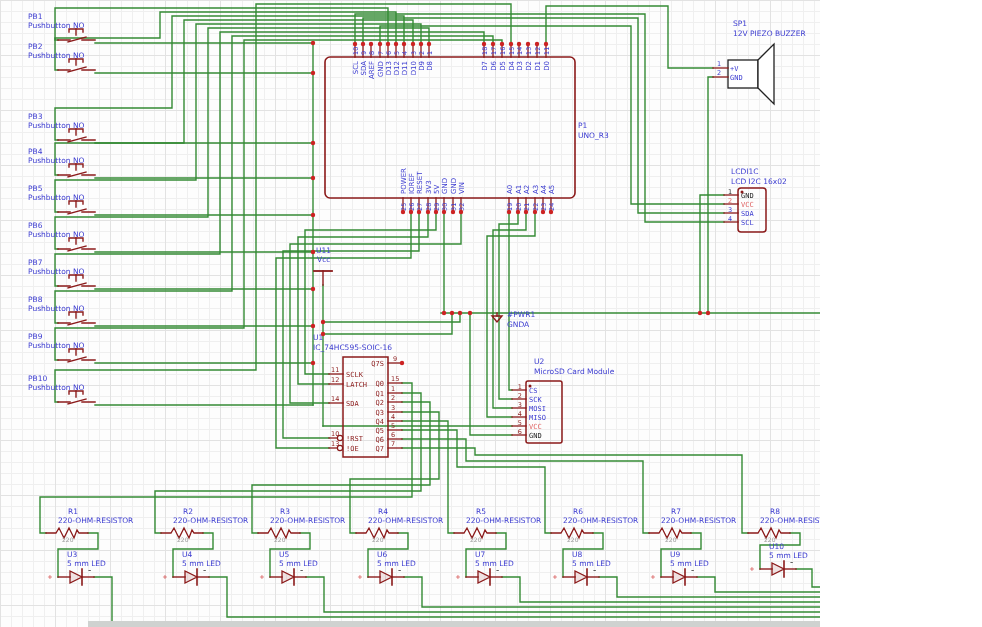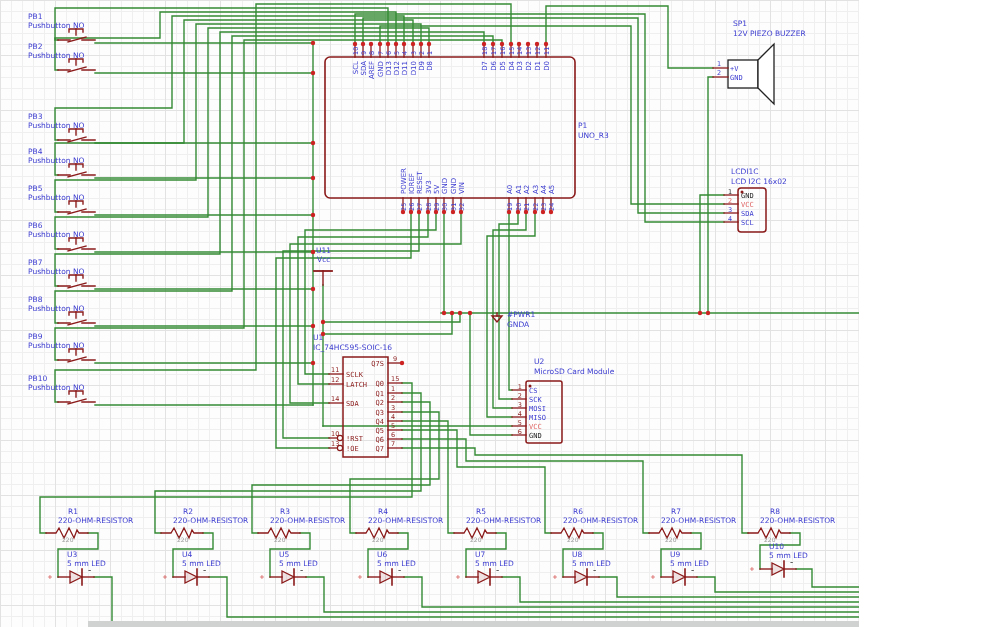--- a/index.html
+++ b/index.html
@@ -6,21 +6,20 @@
   #sheet{
     position:relative;width:820px;height:627px;overflow:hidden;
     font-family:"DejaVu Sans","Liberation Sans",sans-serif;
     background-color:#fdfdfd;
     background-image:
       linear-gradient(#e2e2e2 1px, transparent 1px),
       linear-gradient(90deg,#e2e2e2 1px, transparent 1px),
       linear-gradient(#efefef 1px, transparent 1px),
       linear-gradient(90deg,#efefef 1px, transparent 1px);
     background-size:55px 55px,55px 55px,11px 11px,11px 11px;
-    padding-left:39px;
   }
   svg{position:absolute;left:0;top:0;}
   text{font-family:"DejaVu Sans","Liberation Sans",sans-serif;}
   .mono{font-family:"DejaVu Sans Mono","Liberation Mono",monospace;}
 </style>
 </head>
 <body>
 
 <div id="sheet">
     <svg width="982" height="627">

